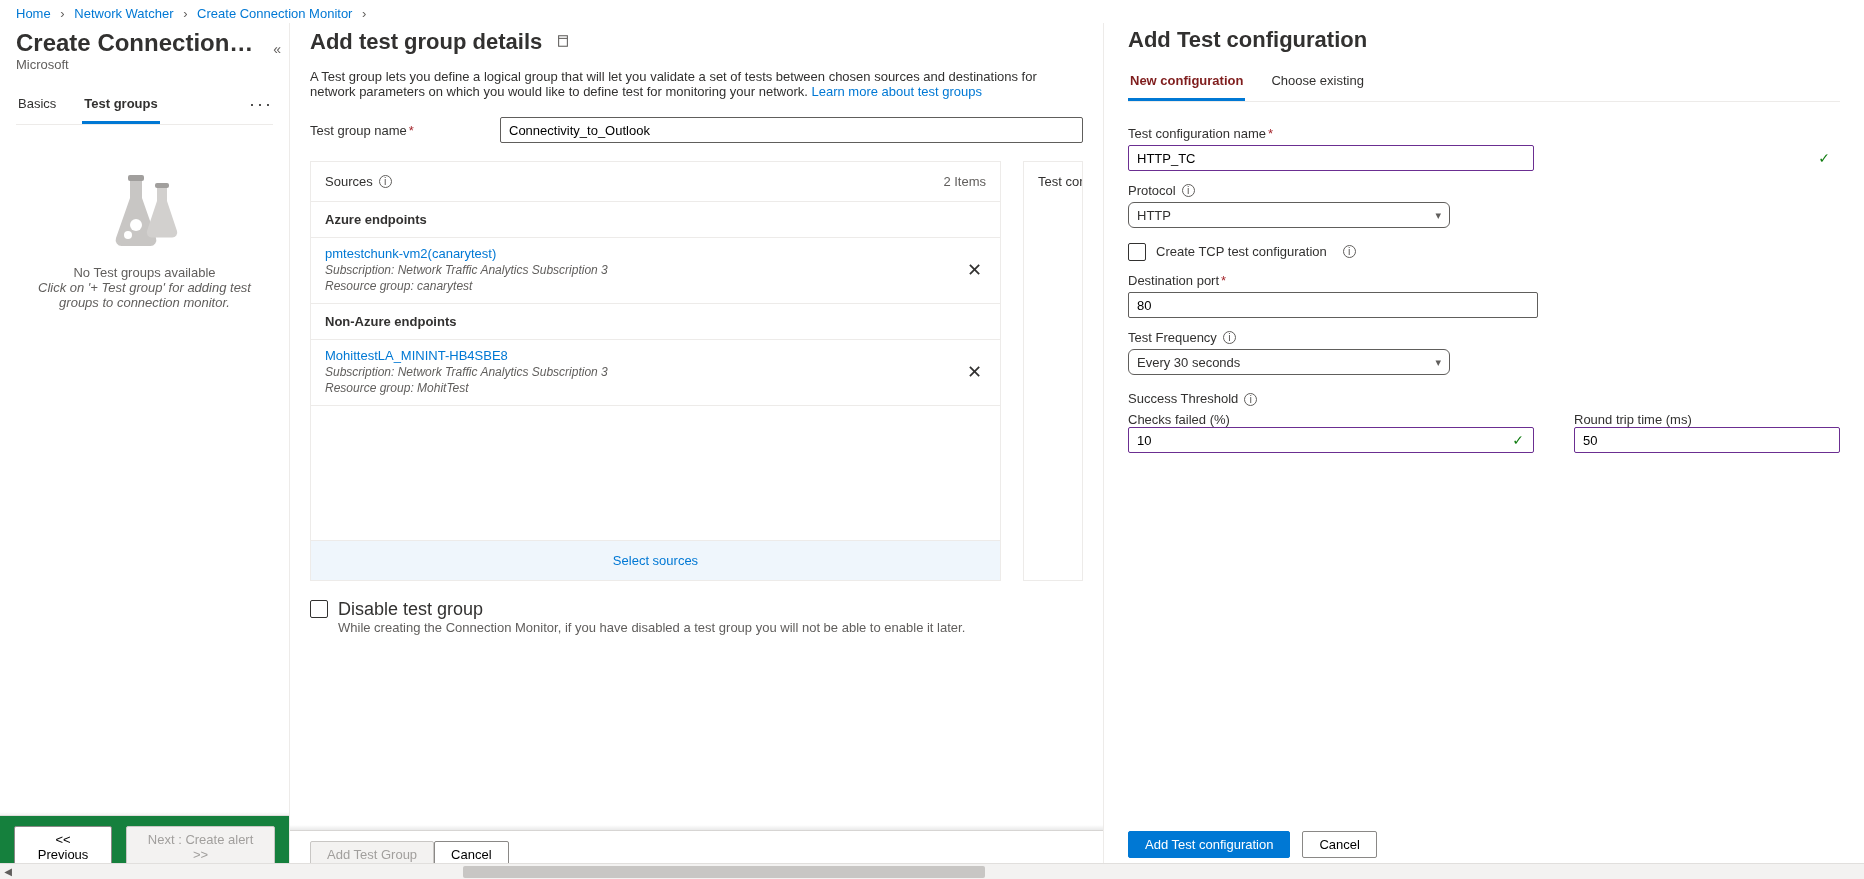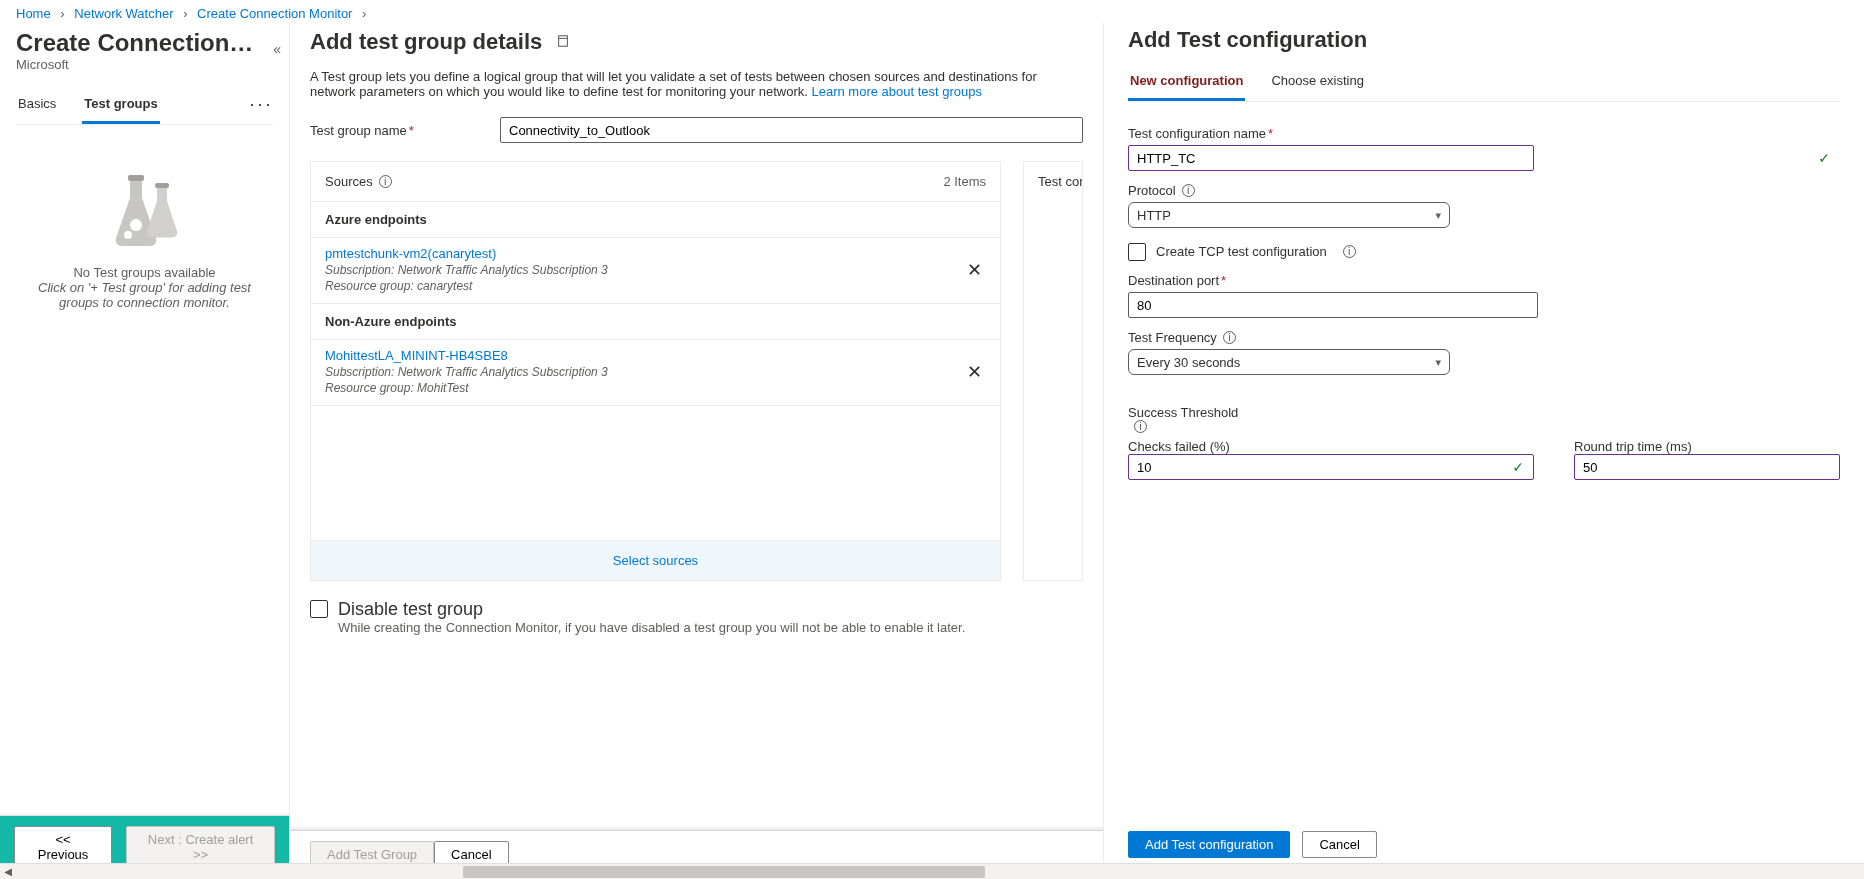--- a/index.html
+++ b/index.html
@@ -56,21 +56,21 @@
   .panels-row .panel { flex:1; }
   .mini-panel { border:1px solid #edebe9; padding:12px 14px; height:420px; width:60px; overflow:hidden;}
   .mini-panel .lbl { font-size:13px; color:#323130; white-space:nowrap;}
 
   .checkbox-row { display:flex; align-items:flex-start; gap:10px; margin-top:18px;}
   .cb { width:18px; height:18px; border:1px solid #323130; border-radius:2px; flex-shrink:0; cursor:pointer; margin-top:1px;}
   .cb-text .title { font-size:18px;}
   .cb-text .desc { color:#605e5c; font-size:13px;}
 
   
-  .left-footer { position:absolute; left:0; right:0; bottom:0; border-top:1px solid #edebe9; padding:10px 14px; display:flex; gap:14px; background:#14b8a6; }
+  .left-footer { position:absolute; left:0; right:0; bottom:0; border-top:1px solid #edebe9; padding:10px 14px; display:flex; gap:14px; background:#15803d; }
   .left-footer.shadowed::before { content:""; position:absolute; top:-4px; left:0; right:0; height:4px; background:linear-gradient(rgba(0,0,0,0),rgba(0,0,0,0.06));}
   .btn { border:1px solid #8a8886; background:#fff; padding:5px 16px; font-size:13px; border-radius:2px; cursor:pointer;}
   .btn.primary { background:#0078d4; color:#fff; border-color:#0078d4;}
   .btn[disabled] { color:#a19f9d; border-color:#c8c6c4; cursor:default; background:#f3f2f1;}
 
   .mid-footer { position:absolute; left:0; right:0; bottom:0; border-top:1px solid #edebe9; padding:10px 20px; display:flex; background:#fff;}
   .mid-footer::before {content:""; position:absolute; top:-6px; left:0; right:0; height:6px; background:linear-gradient(rgba(0,0,0,0),rgba(0,0,0,0.10));}
   .right-footer { margin-top:auto; padding:14px 0 20px; display:flex; gap:12px;}
 
   
@@ -80,21 +80,21 @@
   .r-tab.active { border-bottom:3px solid #0078d4; font-weight:600; color:#7f1d1d;}
   .r-body { padding-top:16px; display:flex; flex-direction:column; gap:4px; overflow-y:auto; flex:1;}
   .field-label { font-size:13px; margin-top:8px; display:flex; align-items:center; }
   .field-wrap { position:relative; }
   .field-wrap .text-input { width: 406px; }
   .text-input.valid { border-color:#6b2e91; }
   .vcheck { position:absolute; right:10px; top:5px; color:#107c10; font-size:14px; }
   .select { width:322px; border:1px solid #605e5c; border-radius:6px; padding:4px 8px; font-size:13px; height:26px; position:relative; display:flex; align-items:center; cursor:pointer;}
   .select .chev { margin-left:auto; font-size:11px; color:#605e5c;}
 
-  .section-label { font-size:13px; font-weight:400; margin-top:26px; display:flex; align-items:flex-start;flex-direction:column; }
+  .section-label { font-size:13px; font-weight:400; margin-top:12px; display:flex; align-items:flex-end; }
   .two-col { display:flex; gap:40px; }
   .two-col .col { flex:0 0 362px; }
   .two-col .col.wide { flex:1; }
 
   .inline-check { display:flex; align-items:center; gap:10px; margin-top:10px;}
 
   .scrollbar-stub { position:fixed; left:0; right:0; bottom:0; height:16px; background:#f3f2f1; border-top:1px solid #e1dfdd; display:flex; align-items:center;}
   .scroll-arrow { width:16px; text-align:center; color:#605e5c; font-size:10px;}
   .scroll-thumb { height:12px; background:#c8c6c4; border-radius:2px; width:28%; margin-left:24%;}
 </style>

